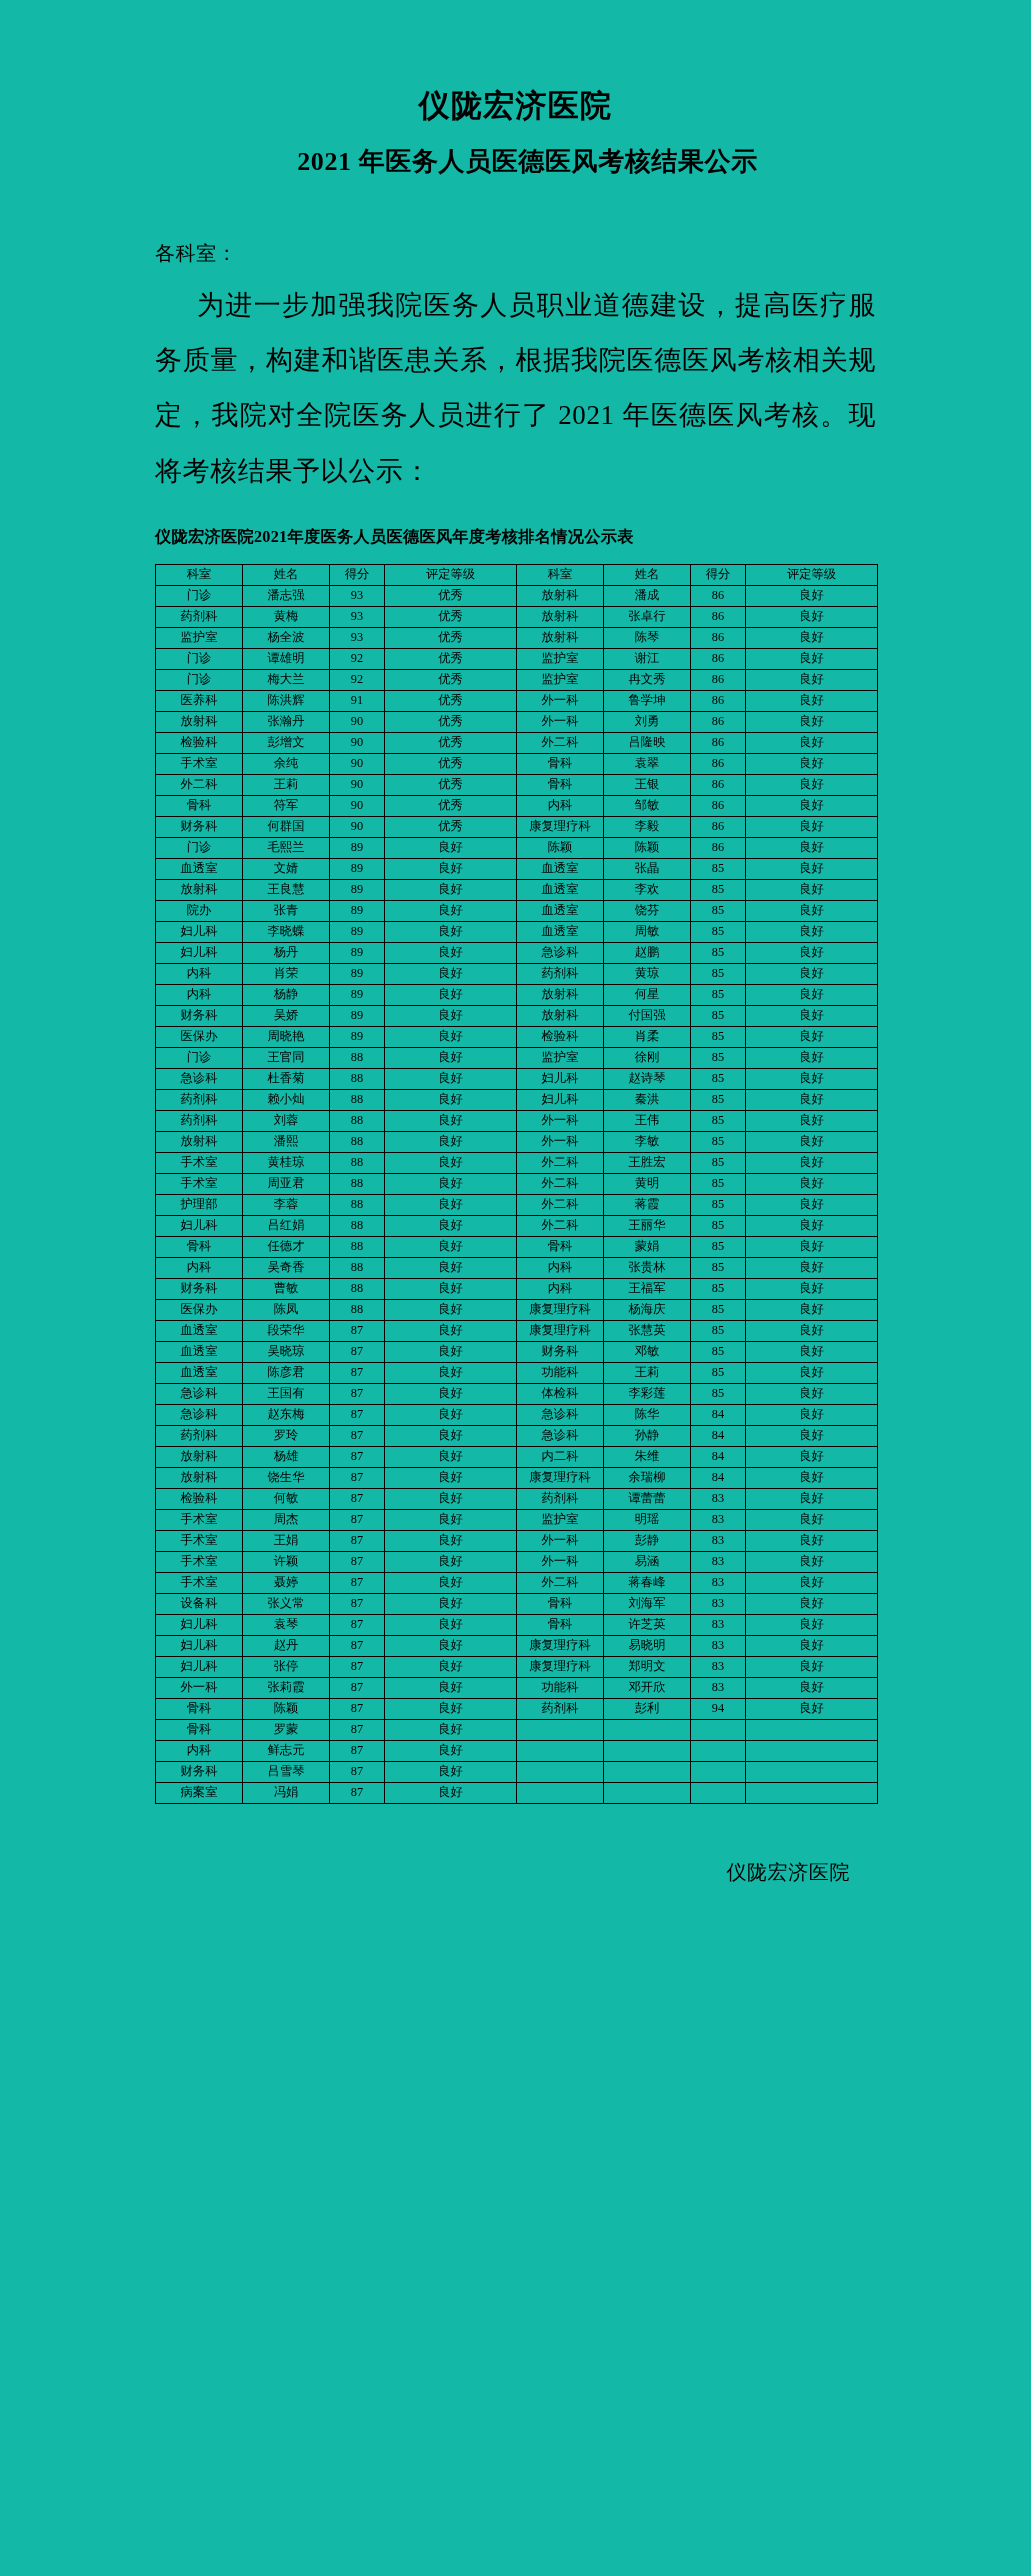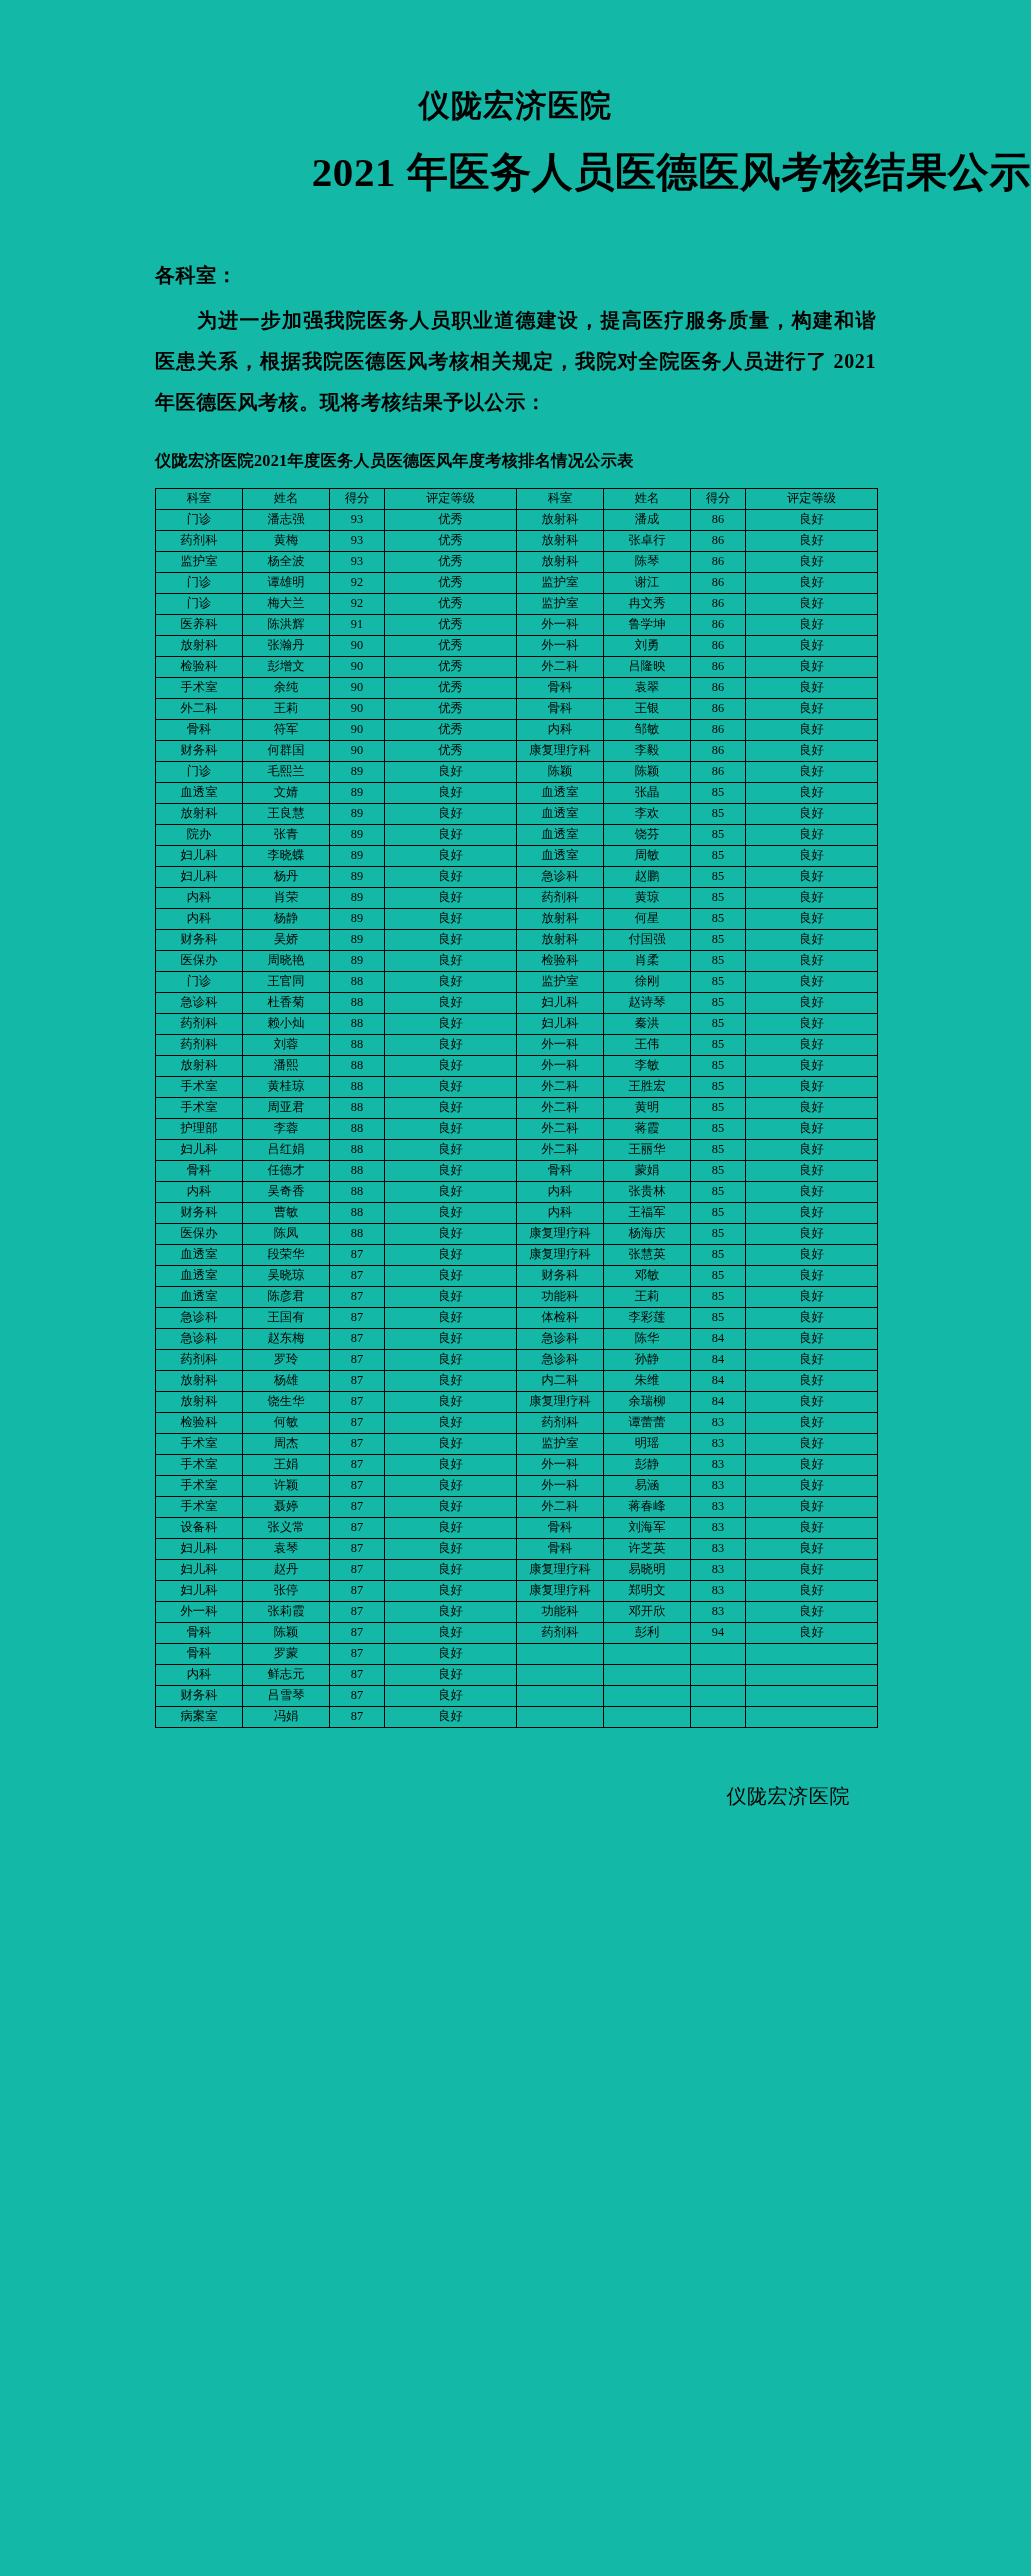--- a/index.html
+++ b/index.html
@@ -22,45 +22,44 @@
   }
   .title1 {
     text-align: center;
     font-size: 31px;
     font-weight: bold;
     letter-spacing: 1.3px;
     line-height: 1.4;
     font-family: "Liberation Serif", serif;
   }
   .title2 {
-    text-align: right;
-    font-size: 41px;
+    text-align: center;
+    font-size: 26px;
     font-weight: bold;
     letter-spacing: 0.6px;
     line-height: 1.5;
     margin-top: 14.3px;
     font-family: "Liberation Serif", serif;
     padding-left: 24px;
   }
   .body-block {
     width: 721px;
     margin: 51px auto 0 auto;
     font-size: 20px;
     line-height: 2.1;
     letter-spacing: 0.6px;
-    font-weight: bold;
   }
   .salutation {
     font-size: 20px;
     margin-bottom: 3.9px;
   }
   .para {
     text-indent: 42px;
     text-align: justify;
-    font-size: 20px;
+    font-size: 27px;
     line-height: 2.05;
   }
   .table-caption {
     width: 721px;
     margin: 27px auto 9px auto;
     text-align: left;
     font-size: 16.2px;
     font-weight: bold;
     letter-spacing: 0.3px;
   }

